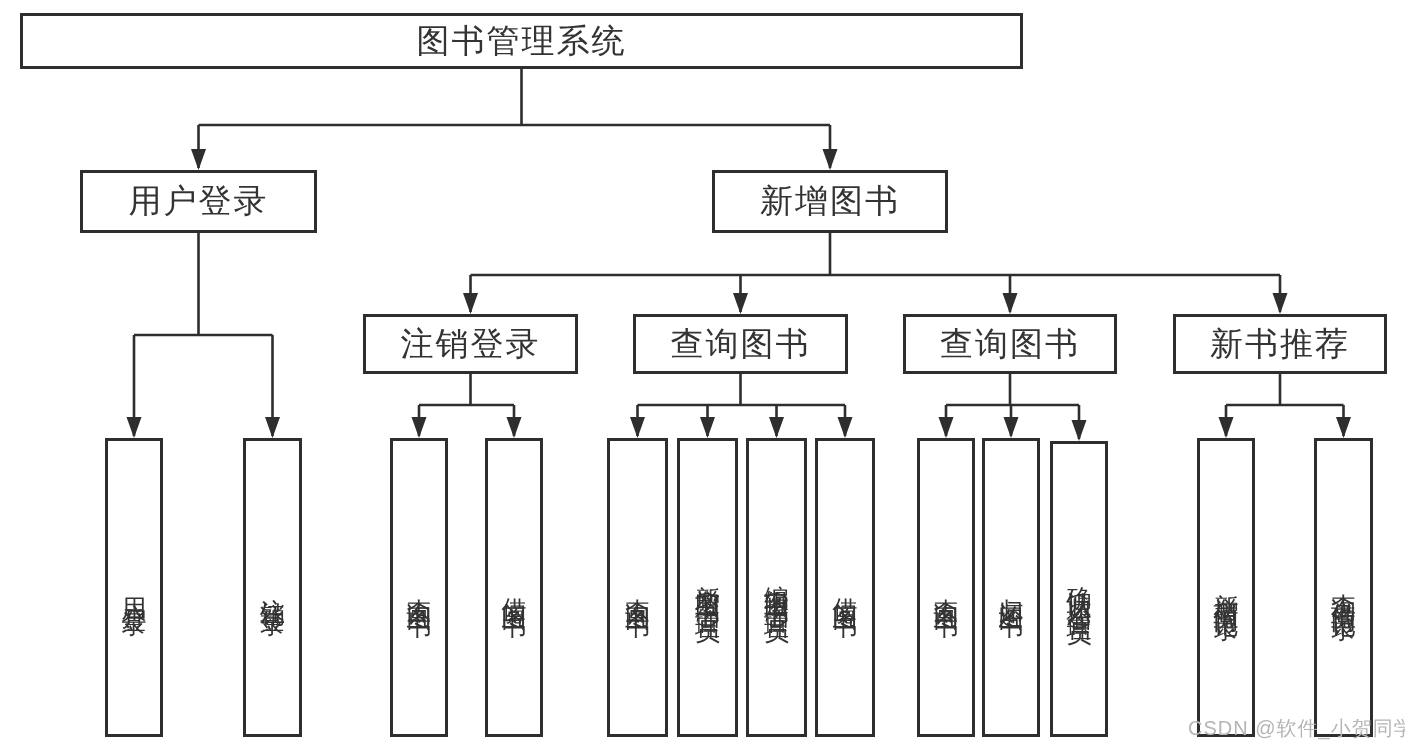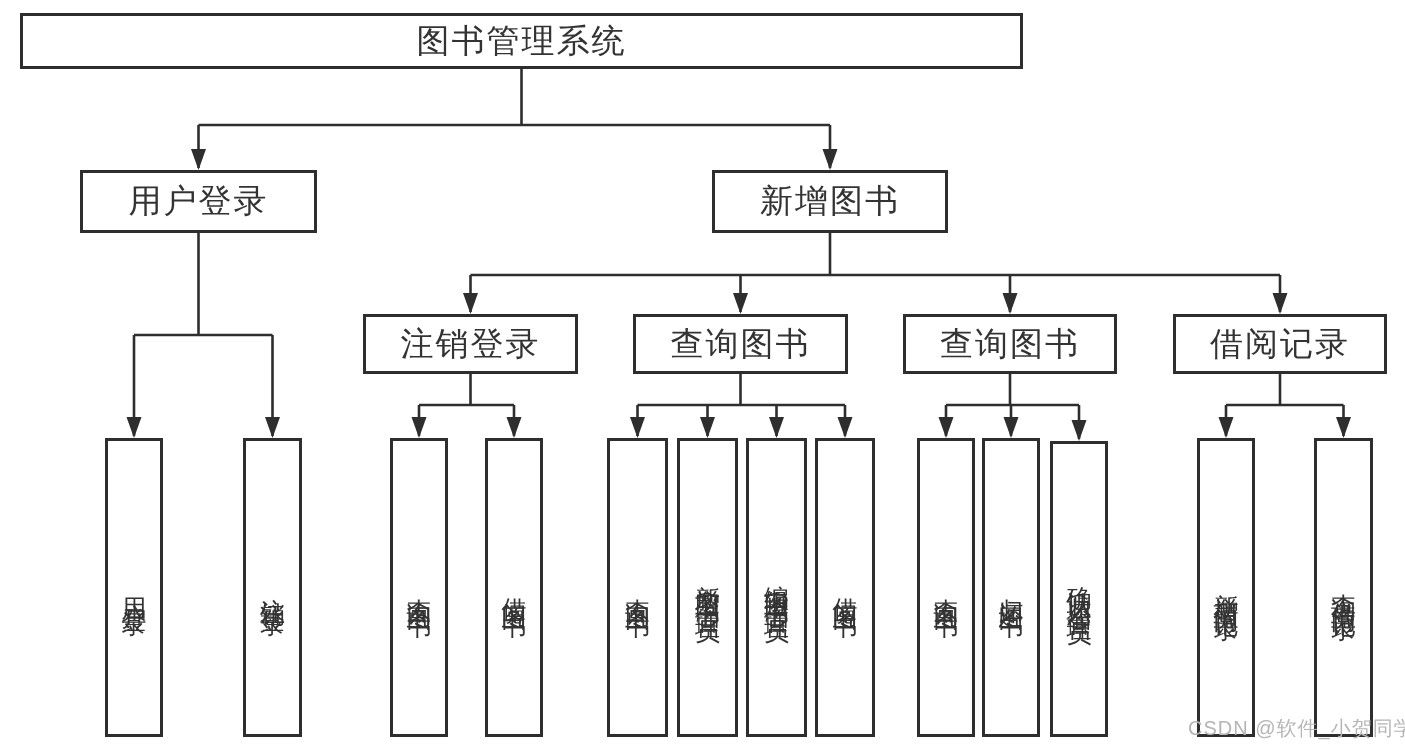--- a/index.html
+++ b/index.html
@@ -121,21 +121,21 @@
   <div class="node h" style="left:363px;top:314px;width:215px;height:60px">
     <span>注销登录</span>
   </div>
   <div class="node h" style="left:633px;top:314px;width:215px;height:60px">
     <span>查询图书</span>
   </div>
   <div class="node h" style="left:903px;top:314px;width:214px;height:60px">
     <span>查询图书</span>
   </div>
   <div class="node h" style="left:1173px;top:314px;width:214px;height:60px">
-    <span>借阅记录</span>
+    <span>新书推荐</span>
   </div>
 
   <div class="node v" style="left:105px;top:438px;width:58px;height:299px">
     <span>用户登录</span>
   </div>
   <div class="node v" style="left:243px;top:438px;width:59px;height:299px">
     <span>注销登录</span>
   </div>
 
   <div class="node v" style="left:390px;top:438px;width:58px;height:299px">

